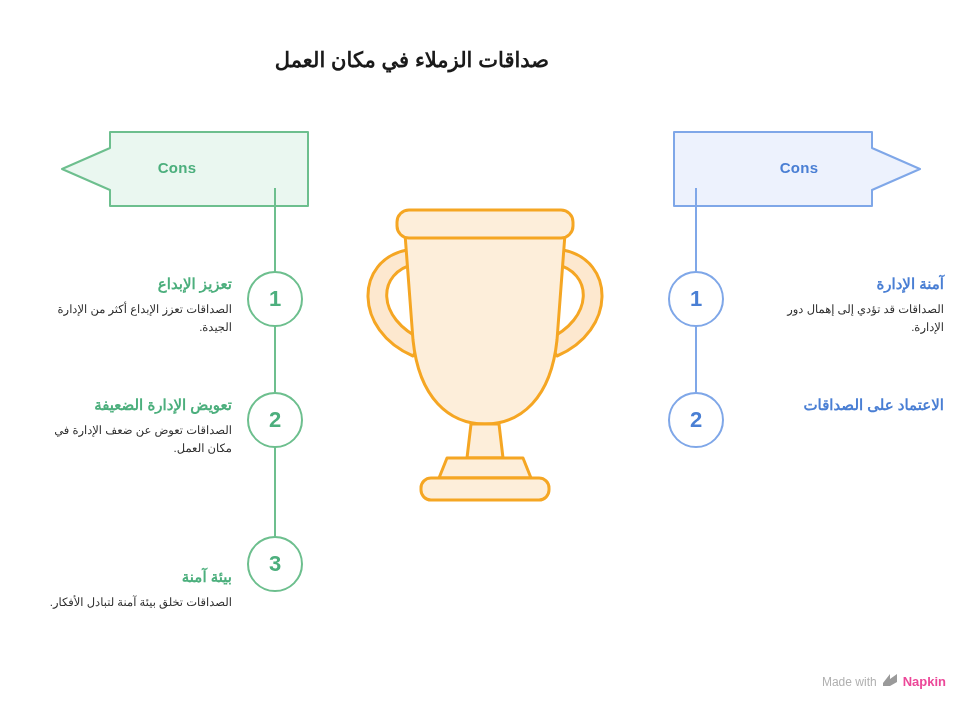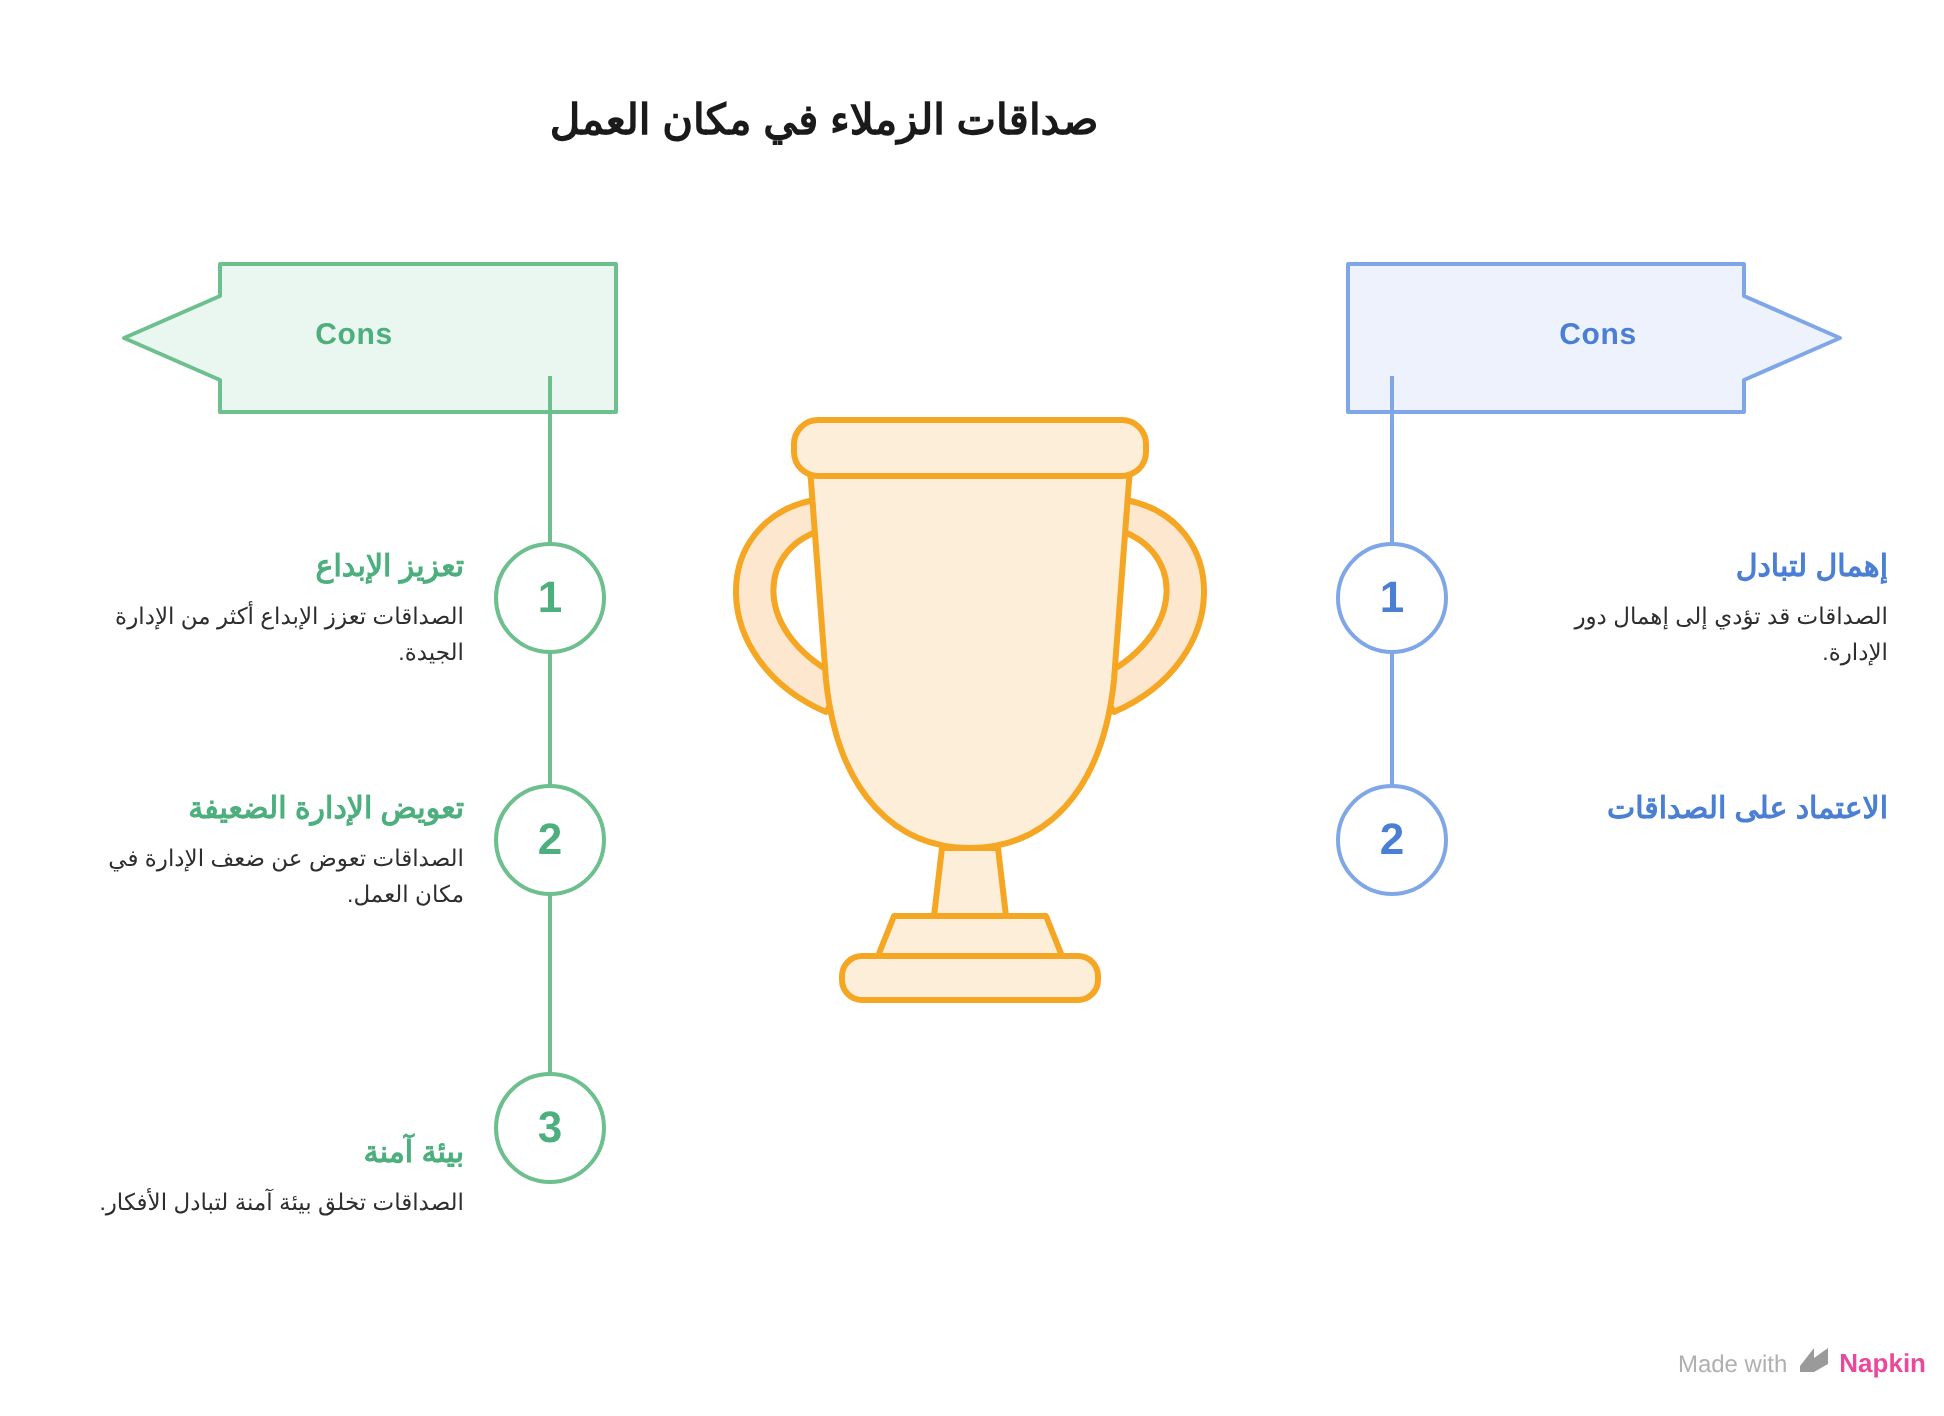--- a/index.html
+++ b/index.html
@@ -120,21 +120,21 @@
   
   #trophy {
     position: absolute;
     left: 335px;
     top: 190px;
   }
 
   
   #footer {
     position: absolute;
-    right: 9px;
+    right: 26px;
     bottom: 18px;
     display: flex;
     align-items: center;
     gap: 5px;
     color: #b0b0b0;
     font-size: 12px;
   }
   #footer-brand {
     color: #ec4899;
     font-weight: bold;
@@ -191,21 +191,21 @@
 </div>
 
 <div class="bullet pros" style="top:536px;">3</div>
 <div class="item-text pros" style="top:568px;">
   <div class="item-title pros">بيئة آمنة</div>
   <div class="item-desc">الصداقات تخلق بيئة آمنة لتبادل الأفكار.</div>
 </div>
 
 <div class="bullet cons" style="top:271px;">1</div>
 <div class="item-text cons" style="top:275px;">
-  <div class="item-title cons">إهمال لتبادل</div>
+  <div class="item-title cons">آمنة الإدارة</div>
   <div class="item-desc">الصداقات قد تؤدي إلى إهمال دور الإدارة.</div>
 </div>
 
 <div class="bullet cons" style="top:392px;">2</div>
 <div class="item-text cons" style="top:396px;">
   <div class="item-title cons">الاعتماد على الصداقات</div>
 </div>
 
 <div id="footer">
   <span>Made with</span>

